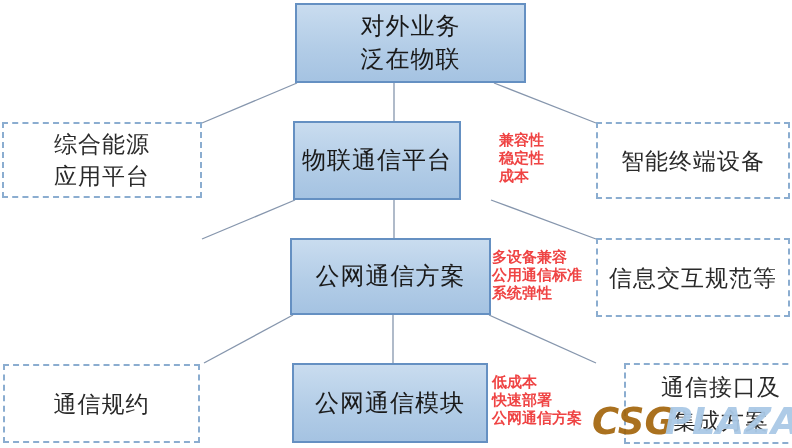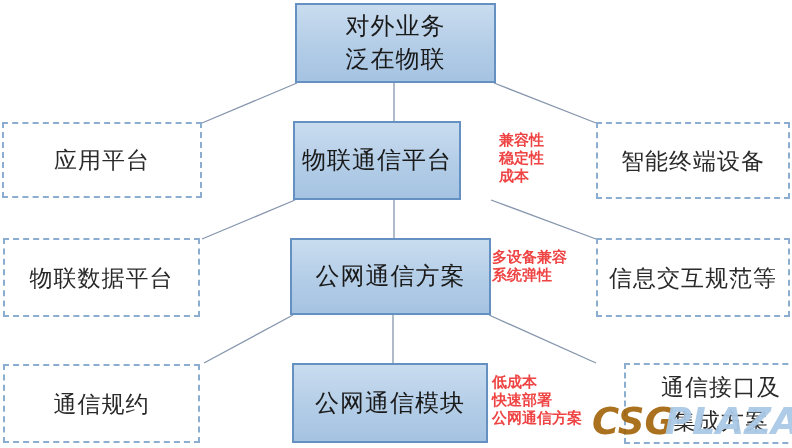--- a/index.html
+++ b/index.html
@@ -36,48 +36,47 @@
       <line x1="394" y1="200" x2="394" y2="238"></line>
       <line x1="295" y1="200" x2="202" y2="239"></line>
       <line x1="491" y1="200" x2="596" y2="239"></line>
 
       <line x1="393" y1="315" x2="393" y2="363"></line>
       <line x1="293" y1="315" x2="204" y2="363"></line>
       <line x1="489" y1="315" x2="596" y2="363"></line>
     </g>
   </svg>
 
-  <div class="node solid" style="left:295px;top:3px;width:201px;height:80px">
+  <div class="node solid" style="left:295px;top:3px;width:231px;height:80px">
     <span class="ln">对外业务</span>
     <span class="ln">泛在物联</span>
   </div>
 
   <div class="node dashed" style="left:2px;top:122px;width:200px;height:76px">
+    <span class="ln">综合能源</span>
     <span class="ln">应用平台</span>
   </div>
   <div class="node solid" style="left:293px;top:121px;width:168px;height:79px">
     <span class="ln">物联通信平台</span>
   </div>
   <div class="note" style="left:499px;top:131px">
     <span>兼容性</span>
     <span>稳定性</span>
     <span>成本</span>
   </div>
   <div class="node dashed" style="left:596px;top:122px;width:194px;height:77px">
     <span class="ln">智能终端设备</span>
   </div>
 
-  <div class="node dashed" style="left:3px;top:238px;width:197px;height:79px">
-    <span class="ln">物联数据平台</span>
-  </div>
   <div class="node solid" style="left:290px;top:238px;width:201px;height:77px">
     <span class="ln">公网通信方案</span>
   </div>
   <div class="note" style="left:492px;top:248px">
     <span>多设备兼容</span>
+    <span>公用通信标准</span>
     <span>系统弹性</span>
   </div>
   <div class="node dashed" style="left:596px;top:238px;width:194px;height:79px">
     <span class="ln">信息交互规范等</span>
   </div>
 
   <div class="node solid" style="left:292px;top:363px;width:196px;height:80px">
     <span class="ln">公网通信模块</span>
   </div>
   <div class="node dashed" style="left:3px;top:364px;width:197px;height:79px">

